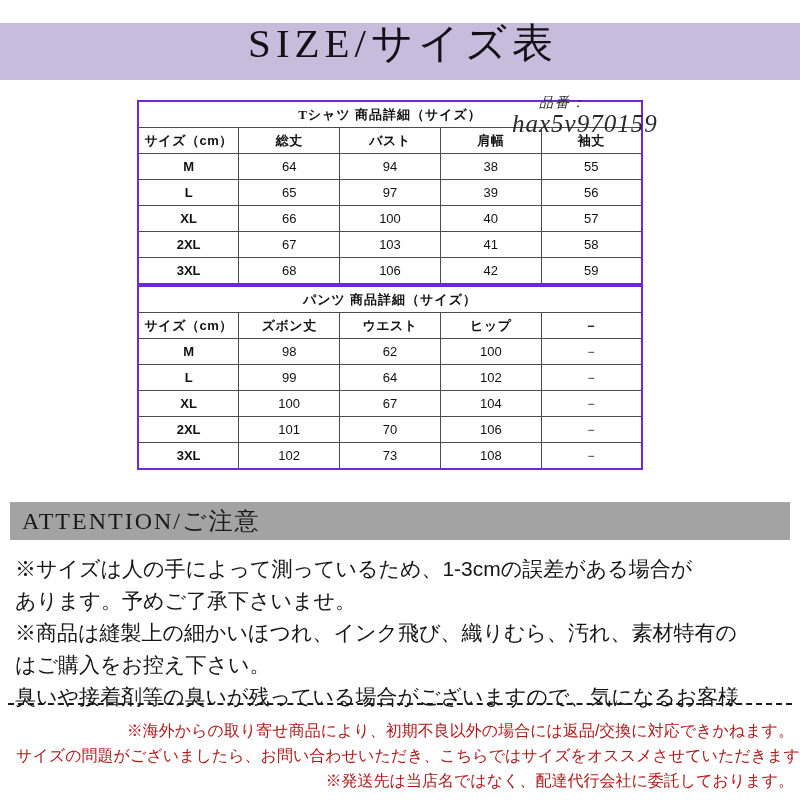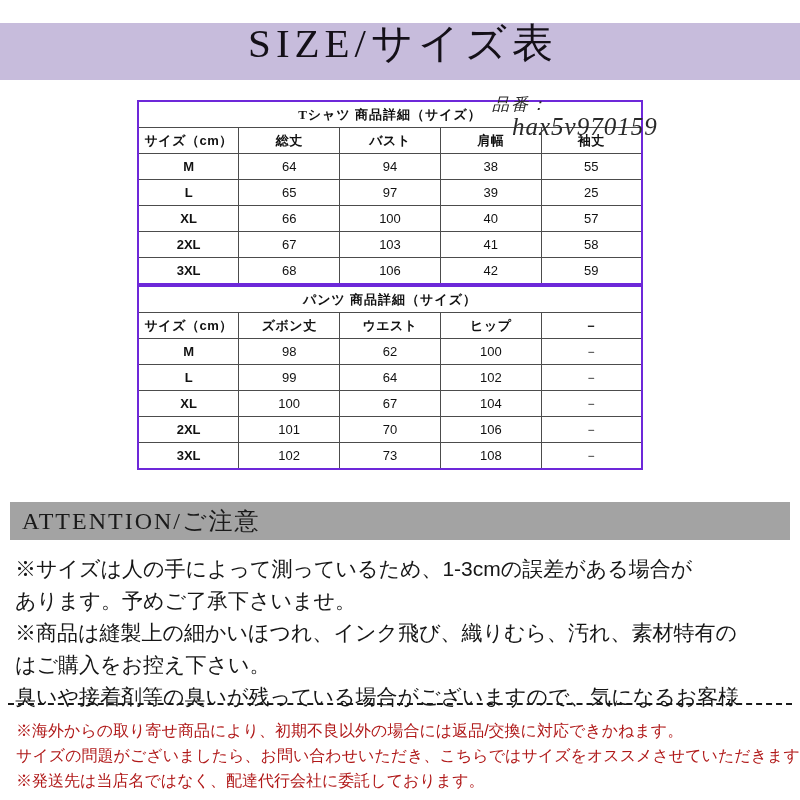--- a/index.html
+++ b/index.html
@@ -99,22 +99,23 @@
     font-family: "Liberation Serif", serif;
     font-style: italic;
     color: #2a2a2a;
     pointer-events: none;
     user-select: none;
     line-height: 1.05;
     white-space: nowrap;
   }
   .watermark .wm-line1 {
     display: block;
-    font-size: 17px;
+    font-size: 14px;
     letter-spacing: 2px;
+    margin-left: 47px;
   }
   .watermark .wm-line2 {
     display: block;
     font-size: 25px;
     margin-left: 20px;
     letter-spacing: 1px;
   }
 
   
   .attention-band {
@@ -164,20 +165,21 @@
     left: 16px;
     top: 718px;
     width: 778px;
     color: #b01818;
     font-size: 16px;
     line-height: 25px;
   }
   .red-block p {
     margin: 0;
     white-space: nowrap;
+    text-align: right;
   }
 </style>
 </head>
 <body>
 
 <div class="header-band">
   <div class="header-title">SIZE/サイズ表</div>
 </div>
 
 <div class="tables-wrap">
@@ -199,21 +201,21 @@
         <td class="value-cell">64</td>
         <td class="value-cell">94</td>
         <td class="value-cell">38</td>
         <td class="value-cell">55</td>
       </tr>
       <tr>
         <td class="size-label">L</td>
         <td class="value-cell">65</td>
         <td class="value-cell">97</td>
         <td class="value-cell">39</td>
-        <td class="value-cell">25</td>
+        <td class="value-cell">56</td>
       </tr>
       <tr>
         <td class="size-label">XL</td>
         <td class="value-cell">66</td>
         <td class="value-cell">100</td>
         <td class="value-cell">40</td>
         <td class="value-cell">57</td>
       </tr>
       <tr>
         <td class="size-label">2XL</td>

